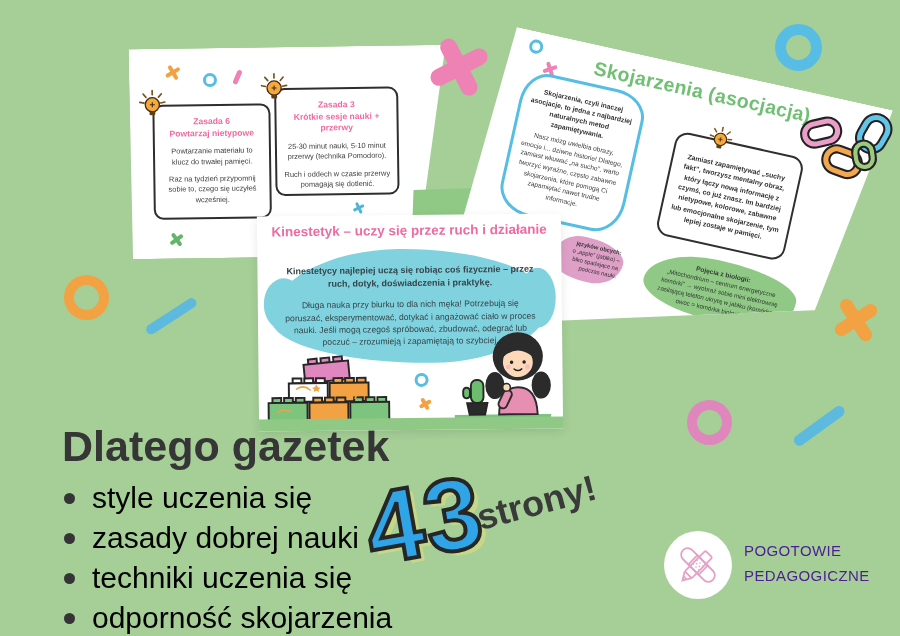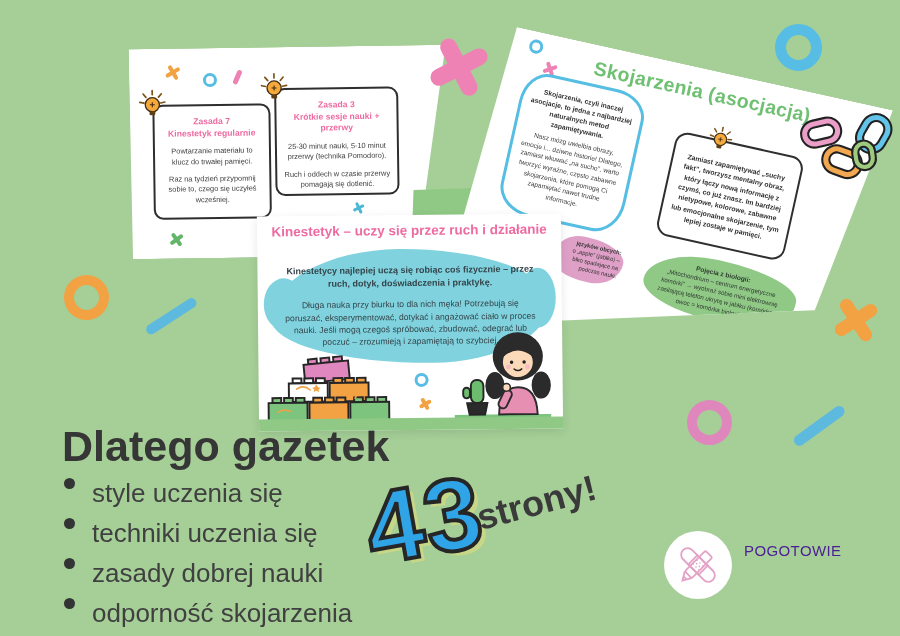--- a/index.html
+++ b/index.html
@@ -55,21 +55,21 @@
            border-radius:40% 60% 45% 55% / 55% 45% 60% 40%;padding:4px 4px 0 0;
            text-align:right;font-size:5.8px;line-height:1.4;color:#333;}
   .sk-lang .b{font-weight:bold;}
   .sk-bio{left:196px;top:184px;width:154px;height:60px;background:#8fc985;
           border-radius:46% 54% 50% 50% / 58% 42% 55% 45%;padding:8px 10px;
           text-align:center;font-size:6.2px;line-height:1.45;color:#2f3a30;}
   .sk-bio .b{font-weight:bold;font-size:6.6px;}
   
   .headline{position:absolute;left:62px;top:422px;font-size:43px;font-weight:bold;color:#363636;}
   .bullets{position:absolute;left:64px;top:478px;list-style:none;margin:0;padding:0;}
-  .bullets li{display:flex;align-items:flex-start;height:40px;font-size:26px;color:#404040;}
+  .bullets li{display:flex;align-items:center;height:40px;font-size:30px;color:#000000;}
   .bullets .dot{width:11px;height:11px;border-radius:50%;background:#343434;margin-right:17px;flex:none;}
   .count-num{position:absolute;left:366px;top:462px;font-size:102px;font-weight:bold;color:#2fa5e8;
              transform:rotate(-10deg);-webkit-text-stroke:4px #262626;
              text-shadow:5px 5px 0 rgba(205,216,132,.85);letter-spacing:2px;}
   .count-word{position:absolute;left:483px;top:497px;font-size:36px;font-weight:bold;color:#3a3a3a;
               transform:rotate(-15deg);transform-origin:left bottom;}
   
   .logo-circle{position:absolute;left:664px;top:531px;width:68px;height:68px;background:#fff;
                border-radius:50%;display:flex;align-items:center;justify-content:center;}
   .logo-text{position:absolute;left:744px;top:539px;color:#4c1d95;font-weight:normal;font-size:15px;
@@ -93,22 +93,22 @@
 
   <div class="card card-a">
     <div class="xm" style="left:36px;top:16px;width:16px;height:16px;color:#f2a243;transform:rotate(15deg);"></div>
     <div class="ring" style="left:74px;top:25px;width:8px;height:8px;border-width:3px;border-color:#57bde4;"></div>
     <div class="slash" style="left:106px;top:22px;width:5px;height:15px;background:#ee82b5;transform:rotate(24deg);"></div>
     <div class="xm" style="left:38px;top:183px;width:15px;height:15px;color:#63b56a;transform:rotate(10deg);"></div>
     <div class="xm" style="left:152px;top:185px;width:12px;height:12px;color:#4db7d6;"></div>
     <div class="xm" style="left:222px;top:156px;width:12px;height:12px;color:#4db7d6;transform:rotate(20deg);"></div>
 
     <div class="mini-box" style="left:23px;top:56px;width:118px;height:115px;">
-      <div class="mini-kicker">Zasada 7</div>
-      <div class="mini-title">Kinestetyk regularnie</div>
+      <div class="mini-kicker">Zasada 6</div>
+      <div class="mini-title">Powtarzaj nietypowe</div>
       <div class="mini-p">Powtarzanie materiału to klucz do trwałej pamięci.</div>
       <div class="mini-p">Raz na tydzień przypomnij sobie to, czego się uczyłeś wcześniej.</div>
     </div>
     <svg class="bulb" style="left:8px;top:40px;" width="30" height="30" viewBox="0 0 36 36">
       <g stroke="#7a5218" stroke-width="2" stroke-linecap="round">
         <line x1="18" y1="2" x2="18" y2="7"></line>
           <line x1="7" y1="6" x2="10.5" y2="10"></line>
         <line x1="29" y1="6" x2="25.5" y2="10"></line>
           <line x1="3" y1="16" x2="8" y2="17"></line>
         <line x1="33" y1="16" x2="28" y2="17"></line>
@@ -281,25 +281,25 @@
   </div>
 
   <div class="headline">Dlatego gazetek</div>
   <ul class="bullets">
     <li>
         <span class="dot"></span>
         <span>style uczenia się</span>
       </li>
     <li>
         <span class="dot"></span>
-        <span>techniki uczenia się</span>
+        <span>zasady dobrej nauki</span>
       </li>
     <li>
         <span class="dot"></span>
-        <span>zasady dobrej nauki</span>
+        <span>techniki uczenia się</span>
       </li>
     <li>
         <span class="dot"></span>
         <span>odporność skojarzenia</span>
       </li>
   </ul>
 
   <div class="count-num">43</div>
   <div class="count-word">strony!</div>
 
@@ -323,15 +323,16 @@
         <circle cx="29.5" cy="32" r="1"></circle>
           <circle cx="34.5" cy="32" r="1"></circle>
         <circle cx="27" cy="35.5" r="1"></circle>
           <circle cx="32" cy="35.5" r="1"></circle>
           <circle cx="37" cy="35.5" r="1"></circle>
       </g>
     </svg>
   </div>
   <div class="logo-text">
     <div>POGOTOWIE</div>
+    <div>PEDAGOGICZNE</div>
   </div>
 
 </div>
 
 </body></html>

